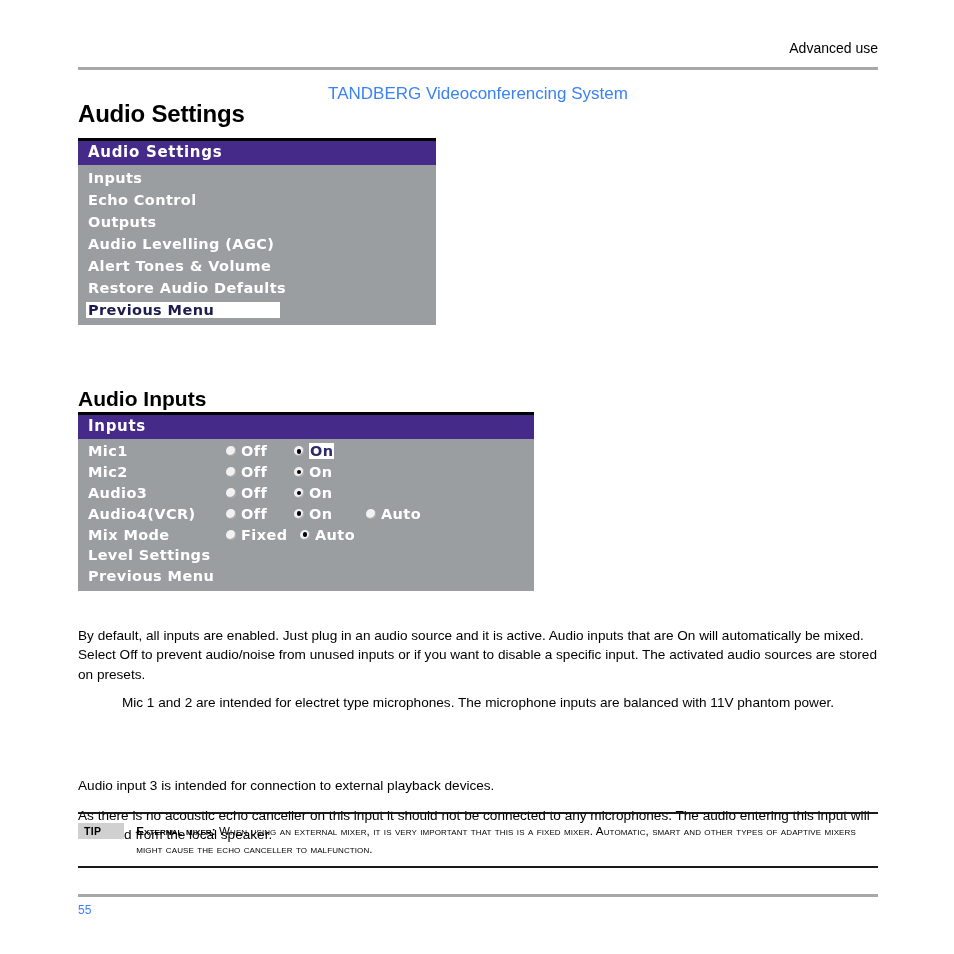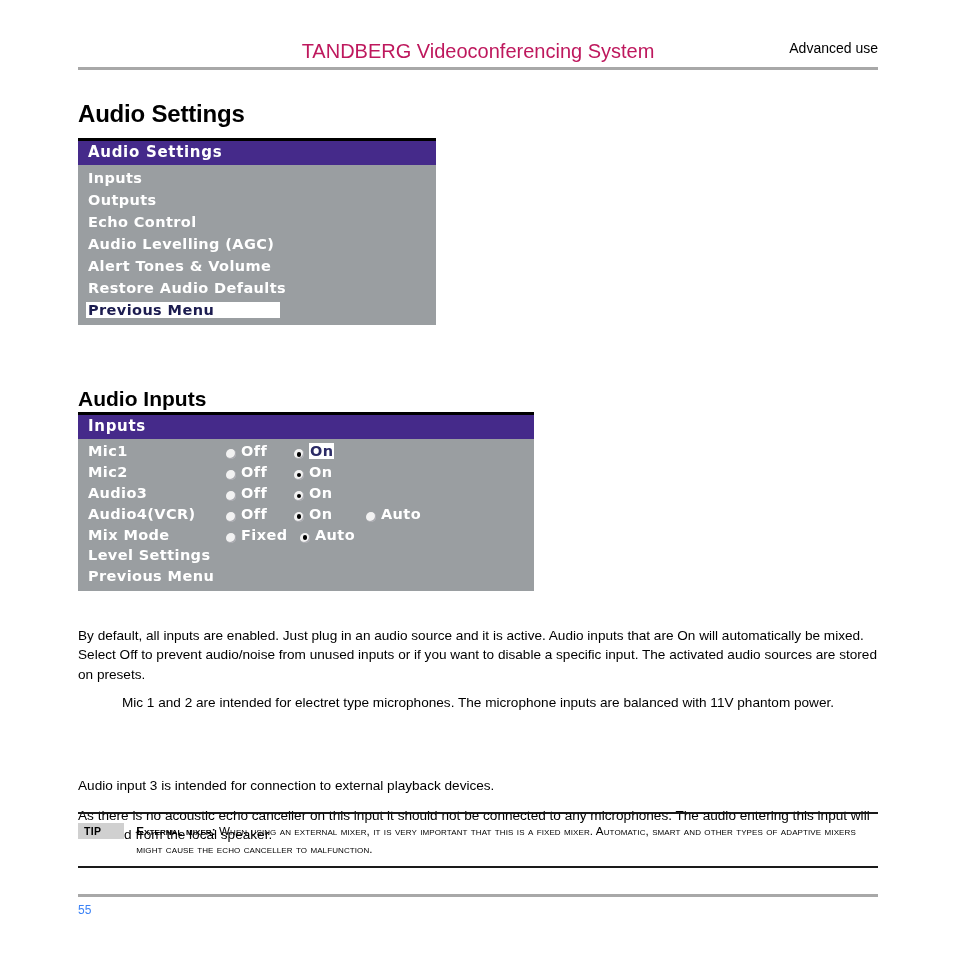--- a/index.html
+++ b/index.html
@@ -26,23 +26,24 @@
     position: absolute;
     left: 78px;
     top: 40px;
     width: 800px;
     height: 24px;
     display: flex;
     align-items: flex-start;
     justify-content: center;
   }
   .header-center {
-    font-size: 20px;
-    color: #be185d;
+    font-size: 17px;
+    color: #3b82f6;
     white-space: nowrap;
+    margin-top: 44px;
   }
   .header-right {
     position: absolute;
     right: 0;
     top: 0;
     font-size: 14px;
     color: #000;
     white-space: nowrap;
   }
   .header-rule {
@@ -142,21 +143,21 @@
     width: 122px;
     flex: 0 0 122px;
     white-space: nowrap;
   }
   .opt-group {
     display: flex;
     align-items: center;
   }
   .opt {
     display: flex;
-    align-items: flex-end;
+    align-items: center;
     white-space: nowrap;
   }
   .opt.w-off   { width: 68px; }
   .opt.w-on    { width: 72px; }
   .opt.w-fixed { width: 74px; }
   .opt.w-auto  { width: 72px; }
   .radio {
     width: 10px;
     height: 10px;
     border-radius: 50%;
@@ -283,24 +284,24 @@
 
   <h1 class="page-title">Audio Settings</h1>
 
   <div class="osd" id="panel-audio-settings">
     <div class="osd-title">Audio Settings</div>
     <div class="osd-body">
       <div class="osd-row">
         <span class="osd-label">Inputs</span>
       </div>
       <div class="osd-row">
+        <span class="osd-label">Echo Control</span>
+      </div>
+      <div class="osd-row">
         <span class="osd-label">Outputs</span>
-      </div>
-      <div class="osd-row">
-        <span class="osd-label">Echo Control</span>
       </div>
       <div class="osd-row">
         <span class="osd-label">Audio Levelling (AGC)</span>
       </div>
       <div class="osd-row">
         <span class="osd-label">Alert Tones &amp; Volume</span>
       </div>
       <div class="osd-row">
         <span class="osd-label">Restore Audio Defaults</span>
       </div>

